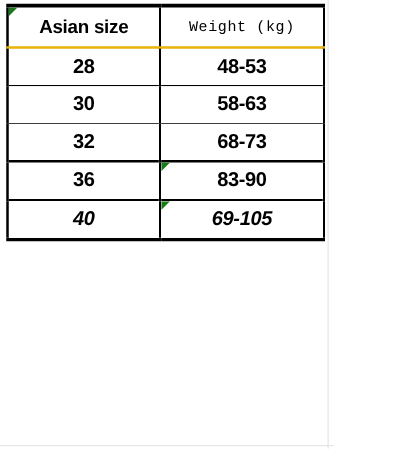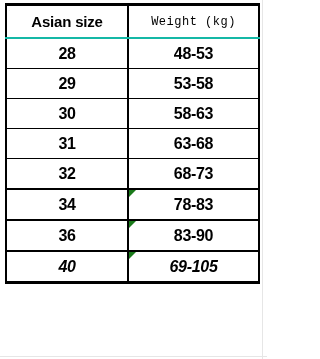--- a/index.html
+++ b/index.html
@@ -48,23 +48,22 @@
     border-right: 2px solid #000000;
     border-top: 1px solid #000000;
     border-bottom: 1px solid #000000;
     white-space: nowrap;
     overflow: hidden;
   }
 
   
   table.size-table tr.header-row td {
     border-top: 3px solid #000000;
-    border-bottom: 2px solid #14b8a6;
+    border-bottom: 2px solid #eab308;
     height: 31px;
-    border-radius: 11px;
   }
 
   table.size-table tr.header-row td.hdr-size {
     font-size: 15px;
     font-weight: bold;
     letter-spacing: -0.2px;
   }
 
   table.size-table tr.header-row td.hdr-weight {
     font-family: "Liberation Mono", "DejaVu Sans Mono", monospace;
@@ -144,38 +143,26 @@
           <span>Weight (kg)</span>
         </td>
       </tr>
     </thead>
     <tbody>
         <tr>
           <td class="cell-size">28</td>
           <td class="cell-weight"><span>48-53</span></td>
         </tr>
         <tr>
-          <td class="cell-size">29</td>
-          <td class="cell-weight"><span>53-58</span></td>
-        </tr>
-        <tr>
           <td class="cell-size">30</td>
           <td class="cell-weight"><span>58-63</span></td>
         </tr>
         <tr>
-          <td class="cell-size">31</td>
-          <td class="cell-weight"><span>63-68</span></td>
-        </tr>
-        <tr>
           <td class="cell-size">32</td>
           <td class="cell-weight"><span>68-73</span></td>
-        </tr>
-        <tr class="thick-rule">
-          <td class="cell-size">34</td>
-          <td class="cell-weight"><span class="error-marker"></span><span>78-83</span></td>
         </tr>
         <tr class="thick-rule">
           <td class="cell-size">36</td>
           <td class="cell-weight"><span class="error-marker"></span><span>83-90</span></td>
         </tr>
         <tr class="thick-rule last-row">
           <td class="cell-size">40</td>
           <td class="cell-weight"><span class="error-marker"></span><span>69-105</span></td>
         </tr>
       </tbody>

